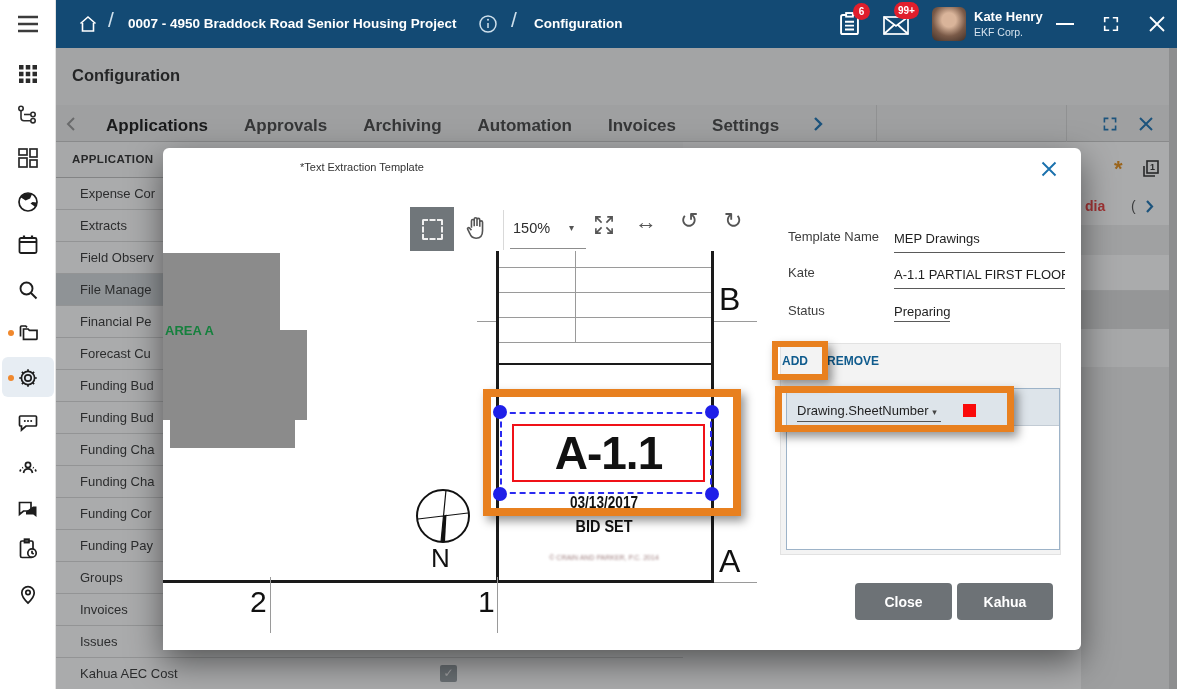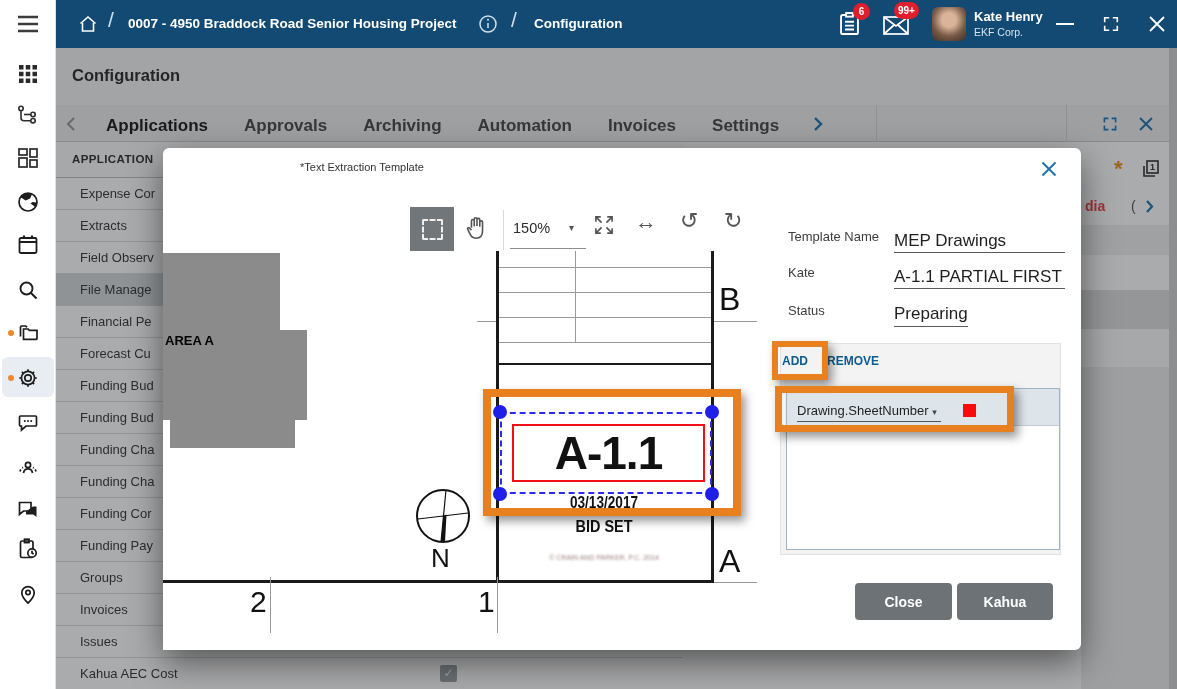--- a/index.html
+++ b/index.html
@@ -35,21 +35,21 @@
   .tab.active { color:#1d1d1d; border-bottom:3px solid #1d4f72; }
   .bgrow { left:0; width:627px; height:32px; border-bottom:1px solid #dcdcdc;
            font-size:13px; color:#3a3a3a; line-height:31px; padding-left:24px; background:#fff; }
   .bgcheck { position:absolute; left:384px; top:7px; width:17px; height:17px; border-radius:2px;
              background:#9aa1a7; color:#f2f2f2; font-size:12px; line-height:17px; text-align:center; }
 
   
   #modal { left:163px; top:148px; width:918px; height:502px; background:#fff;
            border-radius:6px; box-shadow:0 12px 34px rgba(0,0,0,0.5); z-index:80; }
   .fld-label { font-size:13px; color:#3d3d3d; }
-  .fld-value { font-size:17px; color:#1f1f1f; }
+  .fld-value { font-size:13px; color:#1f1f1f; }
   .uline { border-bottom:1px solid #5a5a5a; }
   .callout { border:7px solid #e8801f; box-shadow:4px 5px 9px rgba(0,0,0,0.42); }
   .gbtn { background:#6d7276; border:none; border-radius:4px; color:#fff;
           font-family:inherit; font-size:14px; font-weight:700; cursor:pointer; }
 
   
   .dline { background:#1a1a1a; }
   .dthin { background:#9a9a9a; }
   .dwg-txt { color:#111; font-weight:700; letter-spacing:-0.5px; }
   .cond { transform:scaleX(0.85); transform-origin:center; }
@@ -338,21 +338,21 @@
     </span>
     <span class="abs" style="left:472px;top:61px;font-size:22px;color:#555;">↔</span>
     <span class="abs" style="left:517px;top:60px;font-size:22px;color:#555;">↺</span>
     <span class="abs" style="left:561px;top:60px;font-size:22px;color:#555;">↻</span>
 
     <div class="abs" style="left:0;top:103px;width:597px;height:399px;overflow:hidden;background:#fff;">
 
       <div class="abs" style="left:0;top:2px;width:117px;height:77px;background:#8b8b8b;"></div>
       <div class="abs" style="left:0;top:79px;width:144px;height:90px;background:#8b8b8b;"></div>
       <div class="abs" style="left:7px;top:169px;width:125px;height:28px;background:#8b8b8b;"></div>
-      <div class="abs nowrap" style="left:2px;top:82px;font-size:13px;font-weight:700;color:#000000;">AREA A</div>
+      <div class="abs nowrap" style="left:2px;top:72px;font-size:13px;font-weight:700;color:#15803d;">AREA A</div>
 
       <div class="abs dline" style="left:333px;top:0;width:3px;height:330px;"></div>
       <div class="abs dline" style="left:548px;top:0;width:3px;height:330px;"></div>
       <div class="abs dthin" style="left:336px;top:16px;width:212px;height:1px;"></div>
       <div class="abs dthin" style="left:336px;top:41px;width:212px;height:1px;"></div>
       <div class="abs dthin" style="left:336px;top:66px;width:212px;height:1px;"></div>
       <div class="abs dthin" style="left:336px;top:91px;width:212px;height:1px;"></div>
       <div class="abs dthin" style="left:412px;top:0;width:1px;height:91px;"></div>
       <div class="abs dline" style="left:333px;top:112px;width:218px;height:2px;"></div>
 

